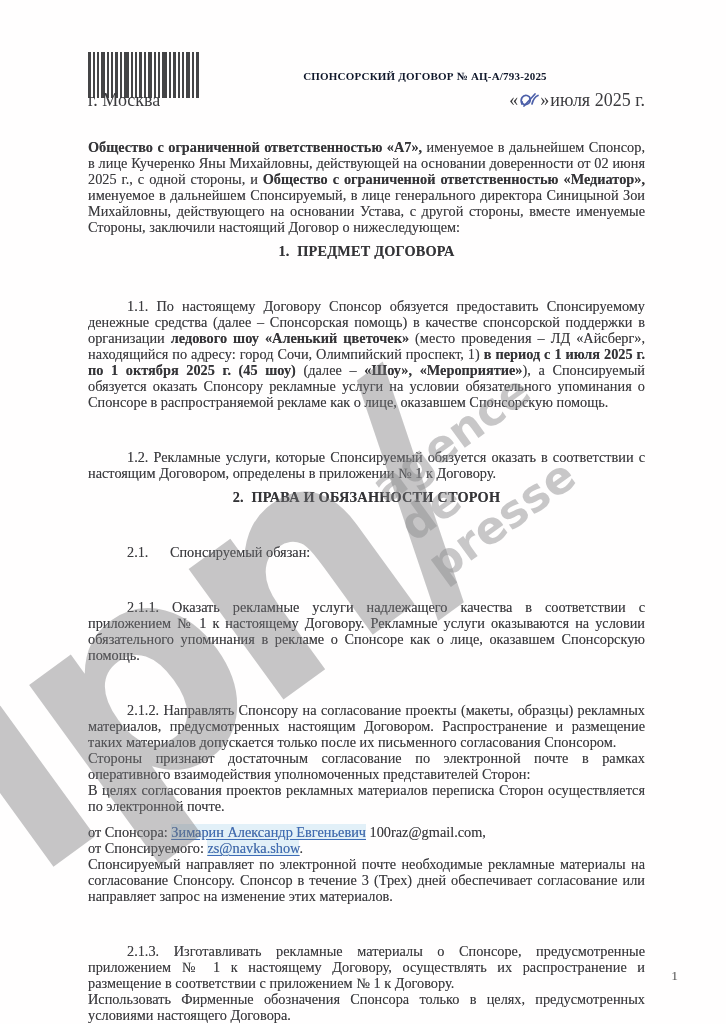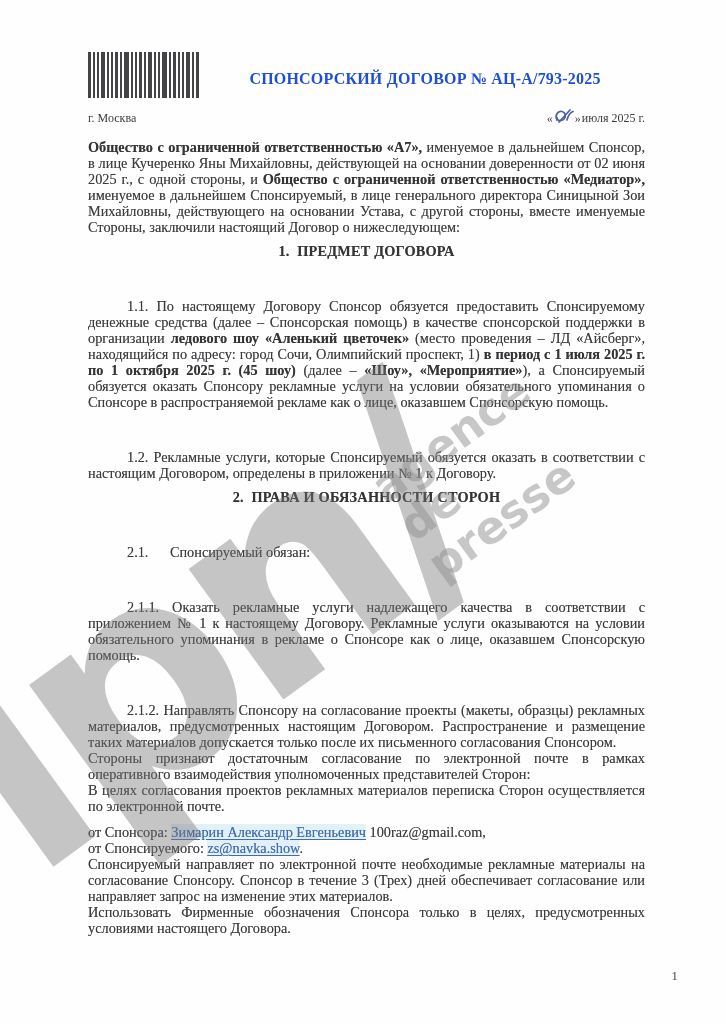--- a/index.html
+++ b/index.html
@@ -8,27 +8,27 @@
     width:726px;height:1024px;
     background:#fffefe;
     overflow:hidden;
     font-family:"Liberation Serif", serif;
     color:#3b3b3e;
   }
   
   .barcode{position:absolute;left:88px;top:52px;width:114px;height:46px;}
   .doc-title{
     position:absolute;left:205px;top:70px;width:440px;
-    text-align:center;font-weight:bold;font-size:16px;color:#1d4ed8;
+    text-align:center;font-weight:bold;font-size:11px;color:#0f172a;
     letter-spacing:.2px;
   }
   .meta-row{
-    position:absolute;left:88px;top:104px;width:557px;
+    position:absolute;left:88px;top:88px;width:557px;
     display:flex;justify-content:space-between;align-items:baseline;
-    font-size:12px;
+    font-size:18px;
   }
   .date-line{display:flex;align-items:baseline;gap:1px;}
   .scribble{position:relative;top:3px;margin:0 -3px;}
   
   .doc-body{
     position:absolute;left:88px;top:139px;width:557px;
     font-size:14.3px;line-height:16px;
     text-align:justify;
     text-shadow:0 0 .5px rgba(70,70,76,.55);
     z-index:1;
@@ -127,20 +127,21 @@
       <div class="blk para indent"><span>1.2. Рекламные услуги, которые Спонсируемый обязуется оказать в соответствии с настоящим Договором, определены в приложении № 1 к Договору.</span></div>
       <div class="blk heading"><span class="b">2.&nbsp;&nbsp;ПРАВА И ОБЯЗАННОСТИ СТОРОН</span></div>
       <div class="blk para indent"><span>2.1.&nbsp;&nbsp;&nbsp;&nbsp;&nbsp;&nbsp;Спонсируемый обязан:</span></div>
       <div class="blk para indent"><span>2.1.1. Оказать рекламные услуги надлежащего качества в соответствии с приложением № 1 к настоящему Договору. Рекламные услуги оказываются на условии обязательного упоминания в рекламе о Спонсоре как о лице, оказавшем Спонсорскую помощь.</span></div>
       <div class="blk para indent"><span>2.1.2. Направлять Спонсору на согласование проекты (макеты, образцы) рекламных материалов, предусмотренных настоящим Договором. Распространение и размещение таких материалов допускается только после их письменного согласования Спонсором.</span></div>
       <div class="blk para"><span>Стороны признают достаточным согласование по электронной почте в рамках оперативного взаимодействия уполномоченных представителей Сторон:</span></div>
       <div class="blk para"><span>В целях согласования проектов рекламных материалов переписка Сторон осуществляется по электронной почте.</span></div>
       <div class="blk para gap no-justify"><span>от Спонсора: </span><a class="link">Зимарин Александр Евгеньевич</a><span> 100raz@gmail.com,</span></div>
       <div class="blk para no-justify"><span>от Спонсируемого: </span><a class="link">zs@navka.show</a><span>.</span></div>
       <div class="blk para"><span>Спонсируемый направляет по электронной почте необходимые рекламные материалы на согласование Спонсору. Спонсор в течение 3 (Трех) дней обеспечивает согласование или направляет запрос на изменение этих материалов.</span></div>
+      <div class="blk para indent"><span>2.1.3. Изготавливать рекламные материалы о Спонсоре, предусмотренные приложением № 1 к настоящему Договору, осуществлять их распространение и размещение в соответствии с приложением № 1 к Договору.</span></div>
       <div class="blk para"><span>Использовать Фирменные обозначения Спонсора только в целях, предусмотренных условиями настоящего Договора.</span></div>
     </div>
 
   <div class="wm wm-big">ipn/</div>
   <div class="wm wm-agence">
     <div>agence</div>
     <div>de presse</div>
   </div>
 
   <div class="page-num">1</div>

